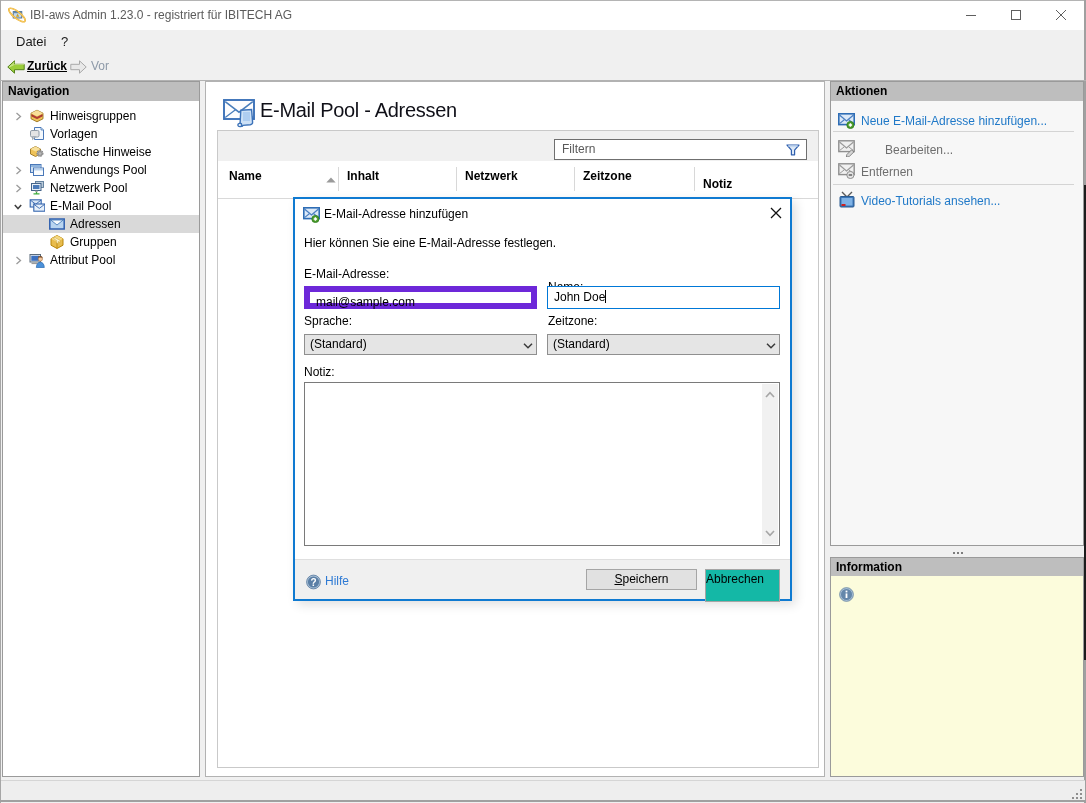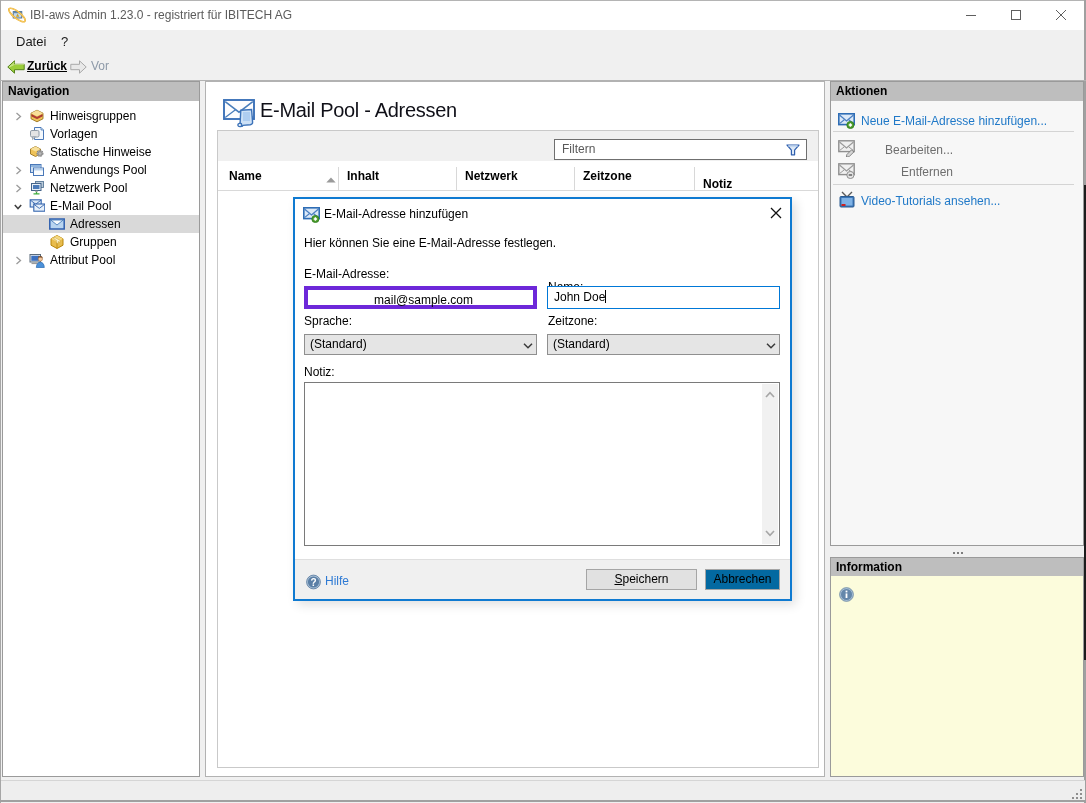--- a/index.html
+++ b/index.html
@@ -161,21 +161,21 @@
     <div class="abs" style="left:0;top:0;width:600px;height:30px;background:#f0f0f0;"></div>
 
     <div class="abs" style="left:336px;top:8px;width:253px;height:21px;background:#fff;border:1px solid #6f6f6f;">
       <div class="abs" style="left:7px;top:0;height:19px;line-height:19px;color:#595959;">Filtern</div>
       <svg class="abs" style="right:6px;top:4px;" width="14" height="12" viewBox="0 0 14 12">
         <path d="M1 1 H13 L8.6 6.2 L8.6 10.8 L5.4 10.8 L5.4 6.2 Z" fill="#dce8f6" stroke="#2f5fae" stroke-width="1.2" stroke-linejoin="round"></path>
         <path d="M2.2 2 H11.8" stroke="#b9d0ec" stroke-width="1.4"></path>
       </svg>
     </div>
 
-    <div class="abs" style="left:0;top:30px;width:600px;height:30px;border-bottom:1px solid #d9d9d9;background:#fff;">
+    <div class="abs" style="left:0;top:30px;width:600px;height:38px;border-bottom:1px solid #d9d9d9;background:#fff;">
       <div class="abs" style="left:11px;top:0;height:30px;line-height:30px;font-weight:bold;">Name</div>
       <svg class="abs" style="left:108px;top:16px;" width="10" height="6" viewBox="0 0 10 6">
           <path d="M5 0.5 L9.7 5.5 H0.3 Z" fill="#9a9a9a"></path>
         </svg>
       <div class="abs" style="left:120px;top:6px;width:1px;height:24px;background:#d8d8d8;"></div>
       <div class="abs" style="left:129px;top:0;height:30px;line-height:30px;font-weight:bold;">Inhalt</div>
       <div class="abs" style="left:238px;top:6px;width:1px;height:24px;background:#d8d8d8;"></div>
       <div class="abs" style="left:247px;top:0;height:30px;line-height:30px;font-weight:bold;">Netzwerk</div>
       <div class="abs" style="left:356px;top:6px;width:1px;height:24px;background:#d8d8d8;"></div>
       <div class="abs" style="left:365px;top:0;height:30px;line-height:30px;font-weight:bold;">Zeitzone</div>
@@ -203,21 +203,21 @@
         <path d="M8.8 14.6 L13.6 9.8 L15.8 12 L11 16.8 L8.4 17 Z" fill="#d5d5d5" stroke="#6e6e6e" stroke-width="0.8"></path>
       </svg></div>
   <div class="abs" style="left:30px;top:59px;height:18px;line-height:18px;color:#6e6e6e;margin-left:24px;">Bearbeiten...</div>
   <div class="abs" id="act3icon" style="left:7px;top:81px;width:17px;height:16px;"><svg width="17" height="16" viewBox="0 0 17 16">
         <rect x="0.8" y="0.8" width="15.4" height="10.8" fill="#f0f0f0" stroke="#8f8f8f" stroke-width="1.4"></rect>
         <path d="M1.5 2 L8.5 8 L15.5 2" fill="none" stroke="#9a9a9a" stroke-width="1.2"></path>
         <path d="M1.5 10.6 L6.3 6.8 M15.5 10.6 L10.7 6.8" stroke="#9a9a9a" stroke-width="1" fill="none"></path>
         <circle cx="12.4" cy="12" r="3.6" fill="#e3e3e3" stroke="#7a7a7a" stroke-width="0.8"></circle>
         <path d="M10.7 12 H14.1" stroke="#5a5a5a" stroke-width="1.4"></path>
       </svg></div>
-  <div class="abs" style="left:30px;top:81px;height:18px;line-height:18px;color:#6e6e6e;margin-left:40px;">Entfernen</div>
+  <div class="abs" style="left:30px;top:81px;height:18px;line-height:18px;color:#6e6e6e;">Entfernen</div>
   <div class="abs" style="left:2px;top:102px;width:241px;height:1px;background:#d4d4d4;"></div>
   <div class="abs" id="act4icon" style="left:7px;top:109px;width:17px;height:17px;"><svg width="18" height="18" viewBox="0 0 18 18">
         <path d="M4 1 L9 6 L14 1" fill="none" stroke="#5a5a5a" stroke-width="1.4"></path>
         <rect x="2" y="5.5" width="14" height="10.5" rx="1" fill="#3a76b8" stroke="#2a5a90" stroke-width="1"></rect>
         <rect x="3.5" y="7" width="11" height="7.5" fill="#7fb2e5"></rect>
         <rect x="3.5" y="13" width="4" height="2" fill="#cc2222"></rect>
       </svg></div>
   <div class="abs" style="left:30px;top:110px;height:18px;line-height:18px;color:#2079c8;">Video-Tutorials ansehen...</div>
 </div>
 
@@ -257,21 +257,21 @@
       </svg></div>
   <div class="abs" style="left:29px;top:6px;height:18px;line-height:18px;color:#000;">E-Mail-Adresse hinzufügen</div>
   <svg class="abs" style="left:475px;top:8px;" width="12" height="12" viewBox="0 0 12 12">
       <path d="M1 1 L11 11 M11 1 L1 11" stroke="#111" stroke-width="1.25"></path>
     </svg>
 
   <div class="abs" style="left:9px;top:37px;">Hier können Sie eine E-Mail-Adresse festlegen.</div>
 
   <div class="abs" style="left:9px;top:68px;">E-Mail-Adresse:</div>
   <div class="abs" style="left:253px;top:68px;margin-top:13px;">Name:</div>
-  <div class="abs" style="left:9px;top:87px;width:233px;height:23px;border:4px solid #6d28d9;background:#fff;line-height:21px;padding-left:6px;text-align:center;">mail@sample.com</div>
+  <div class="abs" style="left:9px;top:87px;width:233px;height:23px;border:6px solid #6d28d9;background:#fff;line-height:21px;padding-left:6px;">mail@sample.com</div>
   <div class="abs" style="left:252px;top:87px;width:233px;height:23px;border:1px solid #0078d7;background:#fff;line-height:21px;padding-left:6px;">John Doe<span style="display:inline-block;width:1px;height:13px;background:#000;vertical-align:-2px;"></span></div>
 
   <div class="abs" style="left:9px;top:115px;">Sprache:</div>
   <div class="abs" style="left:253px;top:115px;">Zeitzone:</div>
   <div class="abs" style="left:9px;top:135px;width:233px;height:21px;border:1px solid #8f8f8f;background:#e5e5e5;line-height:19px;padding-left:5px;">(Standard)
     <svg class="abs" style="right:3px;top:8px;" width="10" height="6" viewBox="0 0 10 6">
         <path d="M1 0.8 L5 4.8 L9 0.8" fill="none" stroke="#3a3a3a" stroke-width="1.5"></path>
       </svg>
   </div>
   <div class="abs" style="left:252px;top:135px;width:233px;height:21px;border:1px solid #8f8f8f;background:#e5e5e5;line-height:19px;padding-left:5px;">(Standard)
@@ -293,14 +293,14 @@
   </div>
 
   <div class="abs" style="left:0;top:360px;width:495px;height:40px;background:#f0f0f0;border-top:1px solid #dfdfdf;"></div>
   <div class="abs" id="helpicon" style="left:11px;top:375px;width:14px;height:14px;"><svg width="15" height="16" viewBox="0 0 15 16">
         <circle cx="7.5" cy="8" r="6.3" fill="#5b7fa6" stroke="#a9c0d6" stroke-width="1.4"></circle>
         <circle cx="7.5" cy="8" r="6.9" fill="none" stroke="#4a6e96" stroke-width="0.7"></circle>
         <text x="7.5" y="11.6" text-anchor="middle" font-family="Liberation Sans" font-size="10" font-weight="bold" fill="#ffffff">?</text>
       </svg></div>
   <div class="abs" style="left:30px;top:373px;height:18px;line-height:18px;color:#2e7ad4;">Hilfe</div>
   <div class="abs" style="left:291px;top:370px;width:111px;height:21px;background:#e1e1e1;border:1px solid #a5a5a5;text-align:center;line-height:19px;"><u>S</u>peichern</div>
-  <div class="abs" style="left:410px;top:370px;width:75px;height:21px;background:#0369a1;border:1px solid #a5a5a5;text-align:center;line-height:19px;">Abbrechen</div>
+  <div class="abs" style="left:410px;top:370px;width:75px;height:33px;background:#14b8a6;border:1px solid #a5a5a5;line-height:19px;">Abbrechen</div>
 </div>
 
 </body></html>

